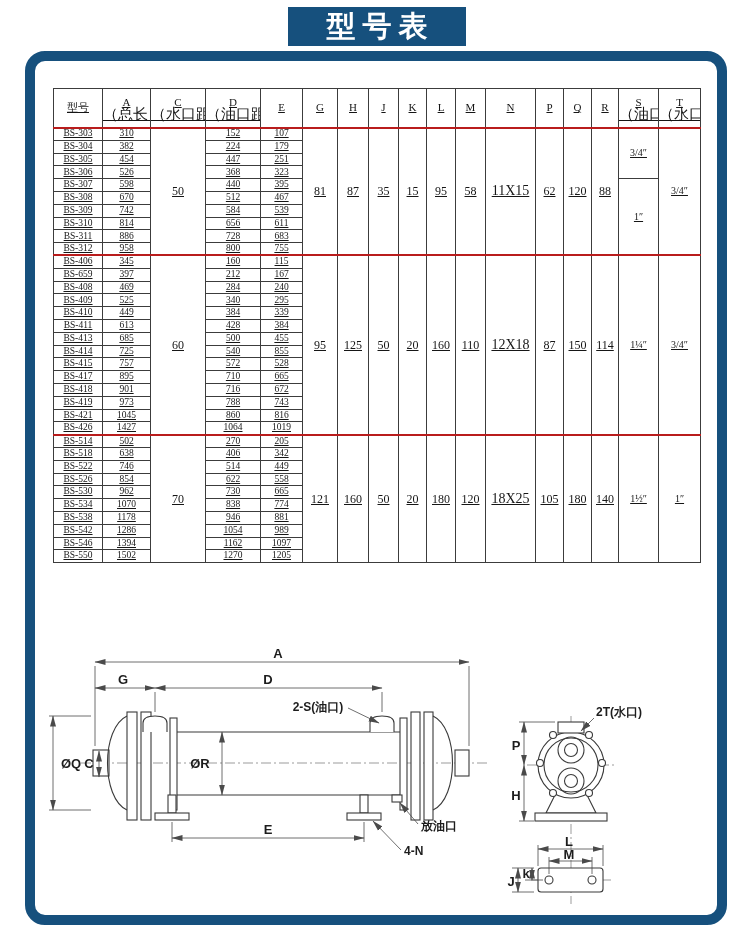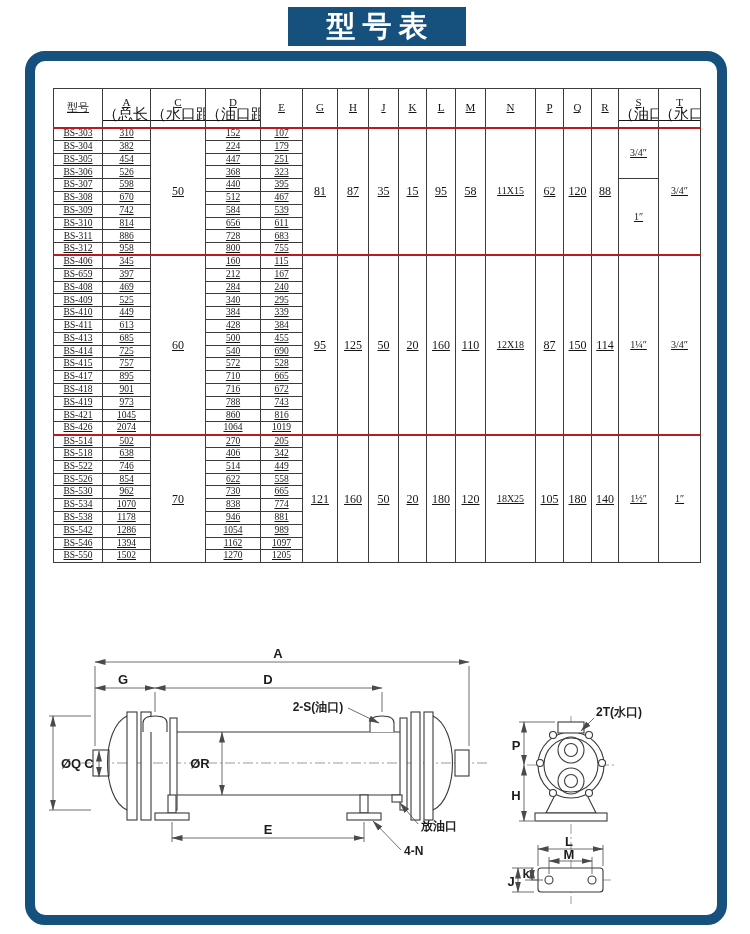--- a/index.html
+++ b/index.html
@@ -24,21 +24,21 @@
   }
   .spec th, .spec td {
     border:1px solid #3c3c3c; text-align:center; vertical-align:middle;
     padding:0; overflow:hidden; white-space:nowrap;
   }
   .spec thead th { height:39px; font-weight:normal; }
   .spec thead .l1 { font-size:11px; line-height:13px; }
   .spec thead .l2 { font-size:15px;  line-height:11px; }
   .spec tbody td { height:12.8px; font-size:9.5px; line-height:1; }
   .spec td.mc   { font-size:12px;margin-left:6px; }
-  .spec td.mc-n { font-size:10px; }
+  .spec td.mc-n { font-size:14px; }
   .spec td.mc-st{ font-size:10px; }
   .spec tr.gstart td { border-top:2px solid #b91c1c; }
   svg.drawing { position:absolute; left:35px; top:640px; }
   .draw  { stroke:#3a3a3a; stroke-width:1.1; fill:none; }
   .drawf { stroke:#3a3a3a; stroke-width:1.1; fill:#ffffff; }
   .dim   { stroke:#4a4a4a; stroke-width:0.8; fill:none; }
   .cl    { stroke:#707070; stroke-width:0.7; fill:none; stroke-dasharray:10,3,2,3; }
   .arrfill { fill:#4a4a4a; }
   text.dl  { font-family:"Liberation Sans",sans-serif; font-size:13px; font-weight:bold; fill:#1d1d1d; }
   text.dlc { font-family:"Liberation Sans",sans-serif; font-size:12px; font-weight:bold; fill:#1d1d1d; }
@@ -257,21 +257,21 @@
       <tr>
         <td>BS-413</td>
         <td>685</td>
         <td>500</td>
         <td>455</td>
       </tr>
       <tr>
         <td>BS-414</td>
         <td>725</td>
         <td>540</td>
-        <td>690</td>
+        <td>855</td>
       </tr>
       <tr>
         <td>BS-415</td>
         <td>757</td>
         <td>572</td>
         <td>528</td>
       </tr>
       <tr>
         <td>BS-417</td>
         <td>895</td>
@@ -291,21 +291,21 @@
         <td>743</td>
       </tr>
       <tr>
         <td>BS-421</td>
         <td>1045</td>
         <td>860</td>
         <td>816</td>
       </tr>
       <tr>
         <td>BS-426</td>
-        <td>2074</td>
+        <td>1427</td>
         <td>1064</td>
         <td>1019</td>
       </tr>
       <tr class="gstart">
         <td>BS-514</td>
         <td>502</td>
         <td class="mc" rowspan="10">70</td>
         <td>270</td>
         <td>205</td>
         <td class="mc" rowspan="10">121</td>

